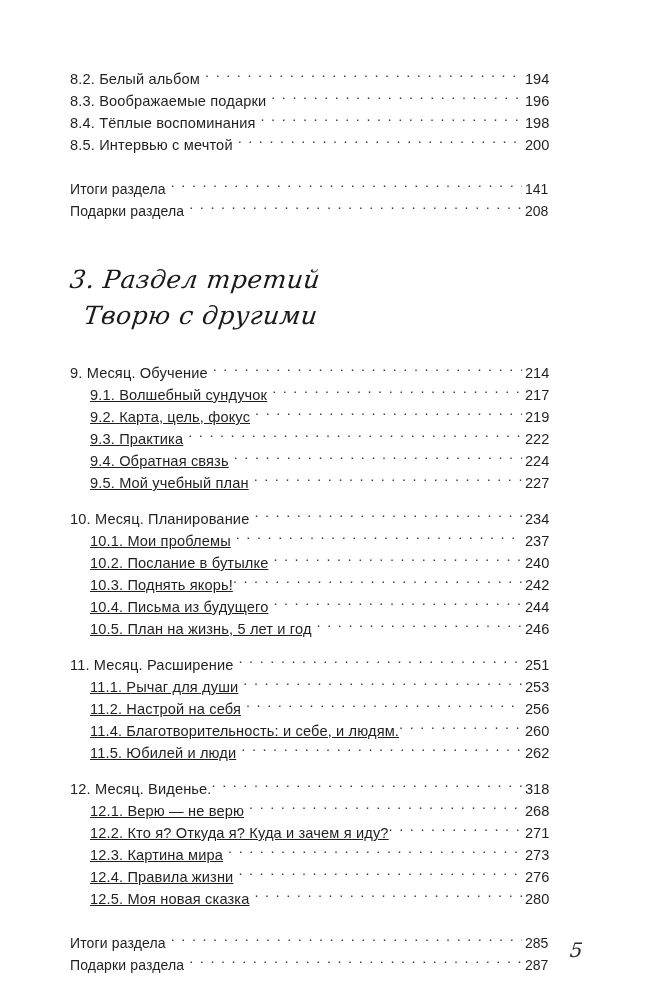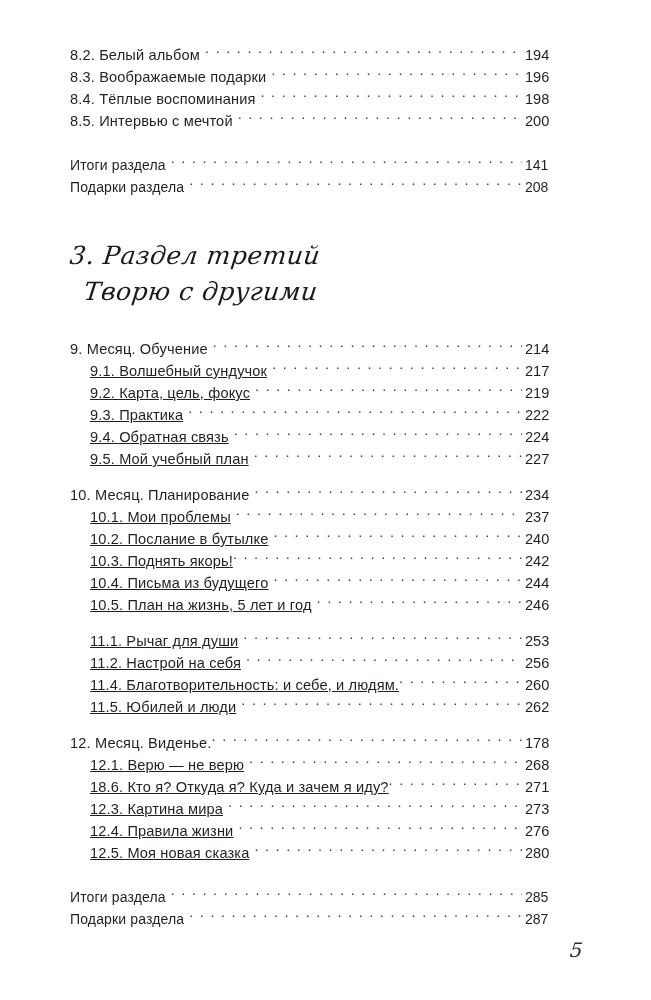--- a/index.html
+++ b/index.html
@@ -14,21 +14,21 @@
     background: #ffffff;
     overflow: hidden;
     font-family: "Liberation Sans", sans-serif;
     color: #231f20;
     -webkit-font-smoothing: antialiased;
   }
 
   .toc {
     position: absolute;
     left: 70px;
-    top: 44px;
+    top: 68px;
     width: 484px;
   }
 
   
   .entry {
     display: flex;
     align-items: baseline;
     font-size: 14.6px;
     line-height: 22px;
     white-space: nowrap;
@@ -227,20 +227,25 @@
             <span class="leader"></span>
             <span class="pageno">244</span>
           </div>
           <div class="entry sub">
             <span class="label">10.5. План на жизнь, 5 лет и год</span>
             <span class="leader"></span>
             <span class="pageno">246</span>
           </div>
         </div>
         <div class="group">
+          <div class="entry">
+            <span class="label">11. Месяц. Расширение</span>
+            <span class="leader"></span>
+            <span class="pageno">251</span>
+          </div>
           <div class="entry sub">
             <span class="label">11.1. Рычаг для души</span>
             <span class="leader"></span>
             <span class="pageno">253</span>
           </div>
           <div class="entry sub">
             <span class="label">11.2. Настрой на себя</span>
             <span class="leader"></span>
             <span class="pageno">256</span>
           </div>
@@ -252,29 +257,29 @@
           <div class="entry sub">
             <span class="label">11.5. Юбилей и люди</span>
             <span class="leader"></span>
             <span class="pageno">262</span>
           </div>
         </div>
         <div class="group">
           <div class="entry tight">
             <span class="label">12. Месяц. Виденье.</span>
             <span class="leader"></span>
-            <span class="pageno">178</span>
+            <span class="pageno">318</span>
           </div>
           <div class="entry sub">
             <span class="label">12.1. Верю — не верю</span>
             <span class="leader"></span>
             <span class="pageno">268</span>
           </div>
           <div class="entry sub tight">
-            <span class="label">18.6. Кто я? Откуда я? Куда и зачем я иду?</span>
+            <span class="label">12.2. Кто я? Откуда я? Куда и зачем я иду?</span>
             <span class="leader"></span>
             <span class="pageno">271</span>
           </div>
           <div class="entry sub">
             <span class="label">12.3. Картина мира</span>
             <span class="leader"></span>
             <span class="pageno">273</span>
           </div>
           <div class="entry sub">
             <span class="label">12.4. Правила жизни</span>

